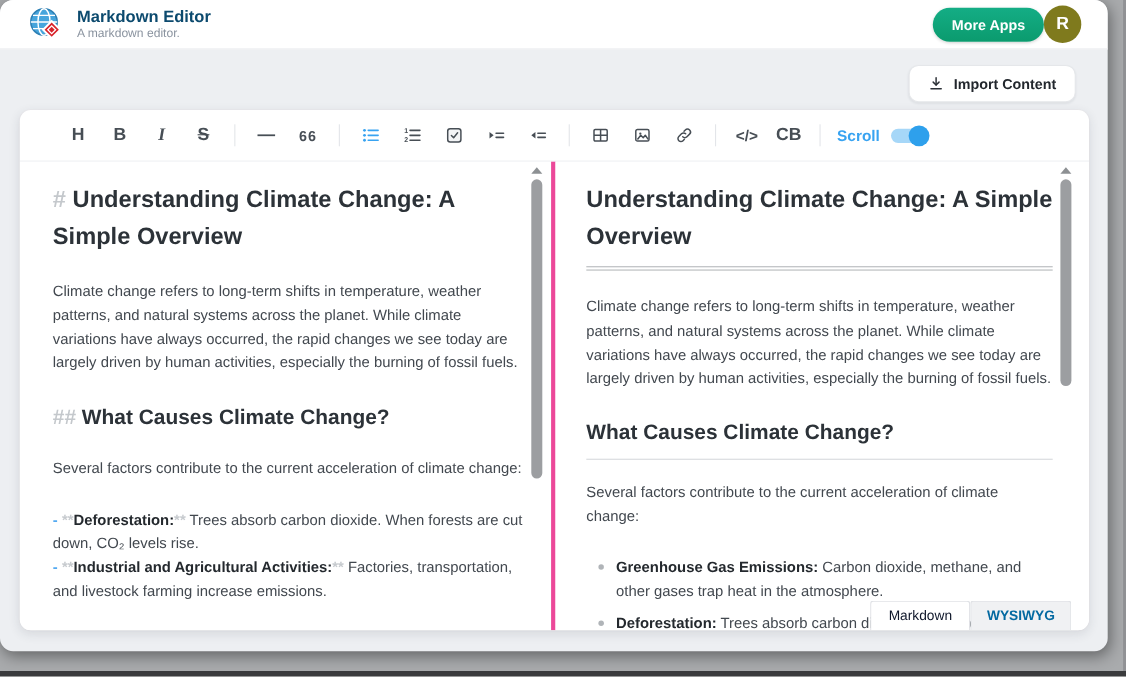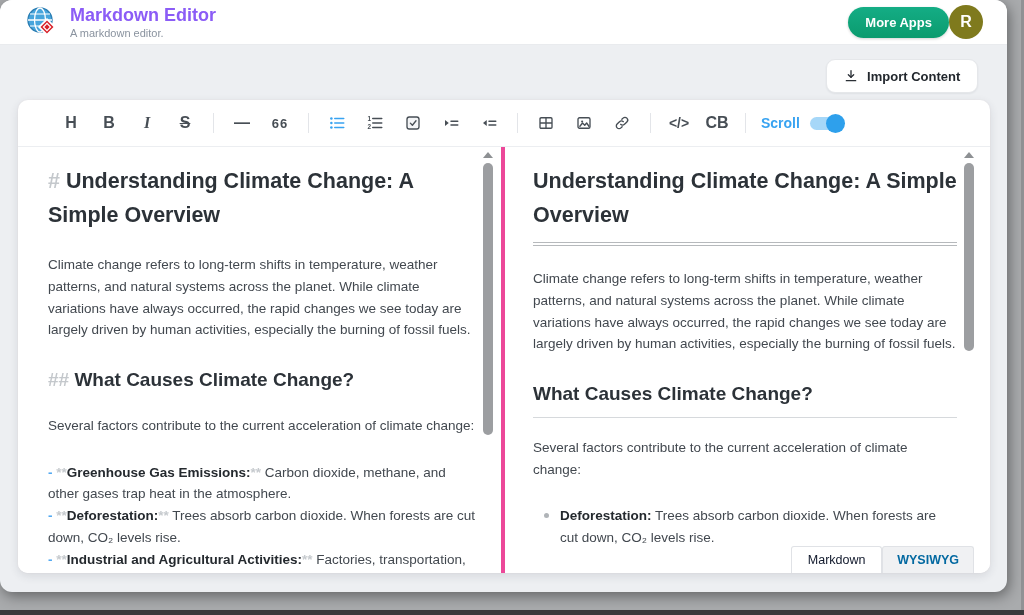--- a/index.html
+++ b/index.html
@@ -18,21 +18,21 @@
     box-shadow:2px 4px 14px rgba(0,0,0,.42);
   }
 
   
   .app-header {
     height:45px; background:#fff; border-bottom:1px solid #e9ebee;
     display:flex; align-items:center; padding:0 24px 0 26px;
   }
   .logo { width:32px; height:32px; flex:0 0 auto; }
   .title-block { margin-left:12px; line-height:1.15; }
-  .app-title { font-size:18px; font-weight:700; color:#8b5cf6; }
+  .app-title { font-size:15px; font-weight:700; color:#0c4a6e; }
   .app-subtitle { font-size:11px; color:#8a939f; margin-top:1px; }
   .header-right { margin-left:auto; display:flex; align-items:center; }
   .more-apps {
     background:linear-gradient(#14ad85,#0b9b6e); color:#fff; border:none;
     border-radius:17px; padding:8px 17px; font-size:13px; font-weight:700;
     font-family:inherit; cursor:pointer; box-shadow:0 1px 3px rgba(0,0,0,.18);
   }
   .avatar {
     width:34px; height:34px; border-radius:50%; background:#7f7a1d; color:#fff;
     font-size:16px; font-weight:700; display:flex; align-items:center; justify-content:center;
@@ -305,37 +305,37 @@
       </div>
 
       <div class="panes">
 
         <div class="pane pane-left">
           <div class="pane-content md-content">
             <div class="h1-line"><span class="md-marker">#</span> <span>Understanding Climate Change: A Simple Overview</span></div>
             <p class="para">Climate change refers to long-term shifts in temperature, weather patterns, and natural systems across the planet. While climate variations have always occurred, the rapid changes we see today are largely driven by human activities, especially the burning of fossil fuels.</p>
             <div class="h2-line"><span class="md-marker">##</span> <span>What Causes Climate Change?</span></div>
             <p class="para">Several factors contribute to the current acceleration of climate change:</p>
-            <div class="md-li"><span class="md-dash">- </span><span class="md-stars">**</span><span class="bold-lead">Greenhouse Gas Emissions:</span><span class="md-stars">**</span><span> Carbon dioxide, methane, and other gases trap heat in the atmosphere.</span></div>
             <div class="md-li"><span class="md-dash">- </span><span class="md-stars">**</span><span class="bold-lead">Deforestation:</span><span class="md-stars">**</span><span> Trees absorb carbon dioxide. When forests are cut down, CO₂ levels rise.</span></div>
             <div class="md-li"><span class="md-dash">- </span><span class="md-stars">**</span><span class="bold-lead">Industrial and Agricultural Activities:</span><span class="md-stars">**</span><span> Factories, transportation, and livestock farming increase emissions.</span></div>
           </div>
           <div class="sb sb-left">
             <div class="sb-arrow"></div>
             <div class="sb-thumb"></div>
           </div>
         </div>
 
         <div class="pane pane-right">
           <div class="pane-content pv-content">
             <div class="h1-line pv-h1">Understanding Climate Change: A Simple Overview</div>
             <p class="para">Climate change refers to long-term shifts in temperature, weather patterns, and natural systems across the planet. While climate variations have always occurred, the rapid changes we see today are largely driven by human activities, especially the burning of fossil fuels.</p>
             <div class="h2-line pv-h2">What Causes Climate Change?</div>
             <p class="para">Several factors contribute to the current acceleration of climate change:</p>
             <ul class="pv-list">
+              <li><span class="bold-lead">Greenhouse Gas Emissions:</span><span> Carbon dioxide, methane, and other gases trap heat in the atmosphere.</span></li>
               <li><span class="bold-lead">Deforestation:</span><span> Trees absorb carbon dioxide. When forests are cut down, CO₂ levels rise.</span></li>
 
             </ul>
           </div>
           <div class="sb sb-right">
             <div class="sb-arrow"></div>
             <div class="sb-thumb"></div>
           </div>
         </div>
       </div>

